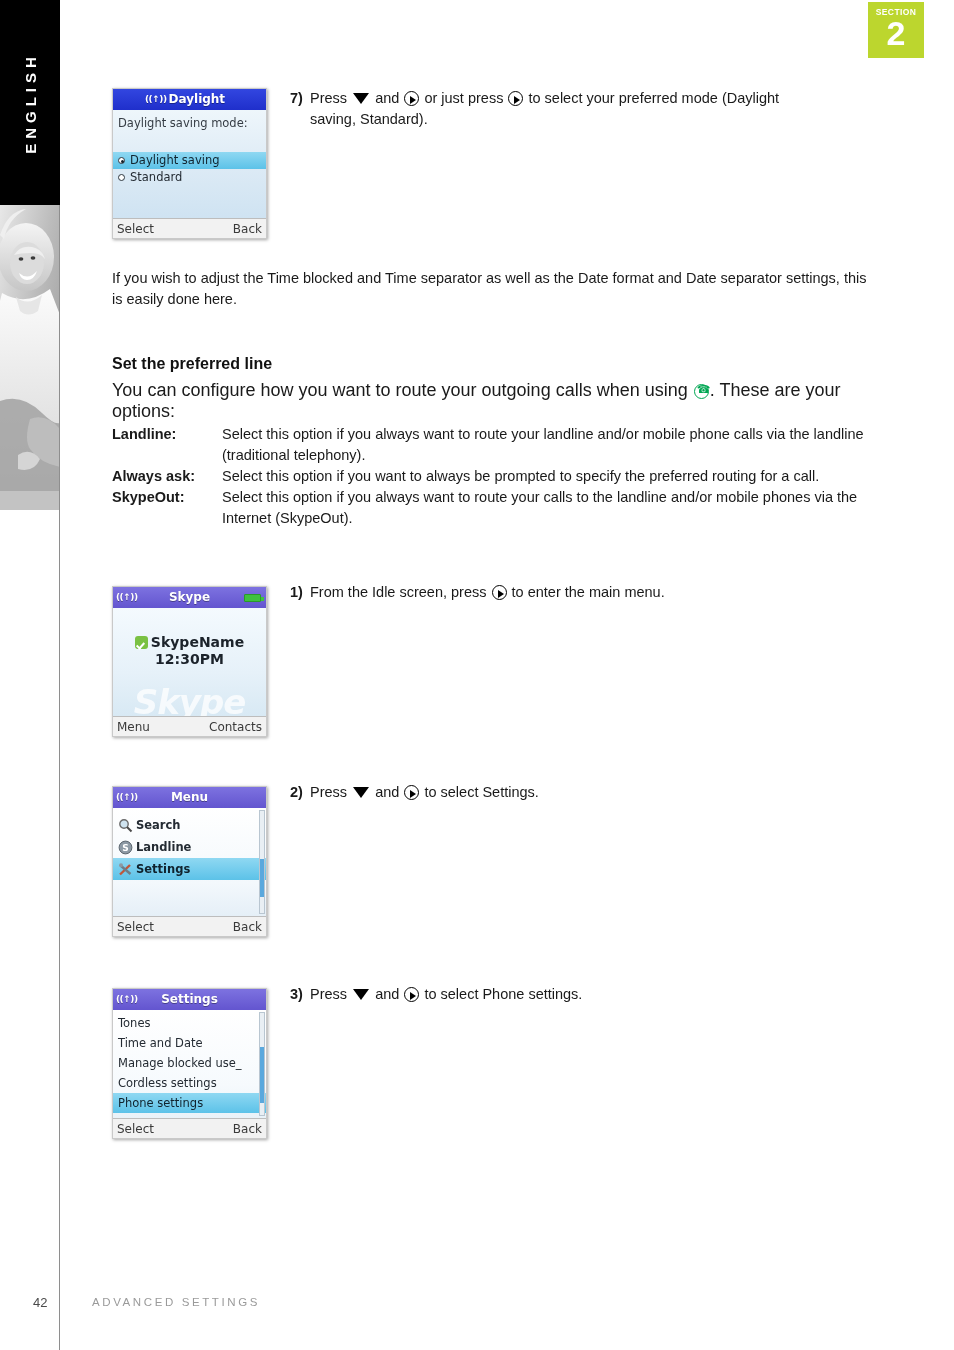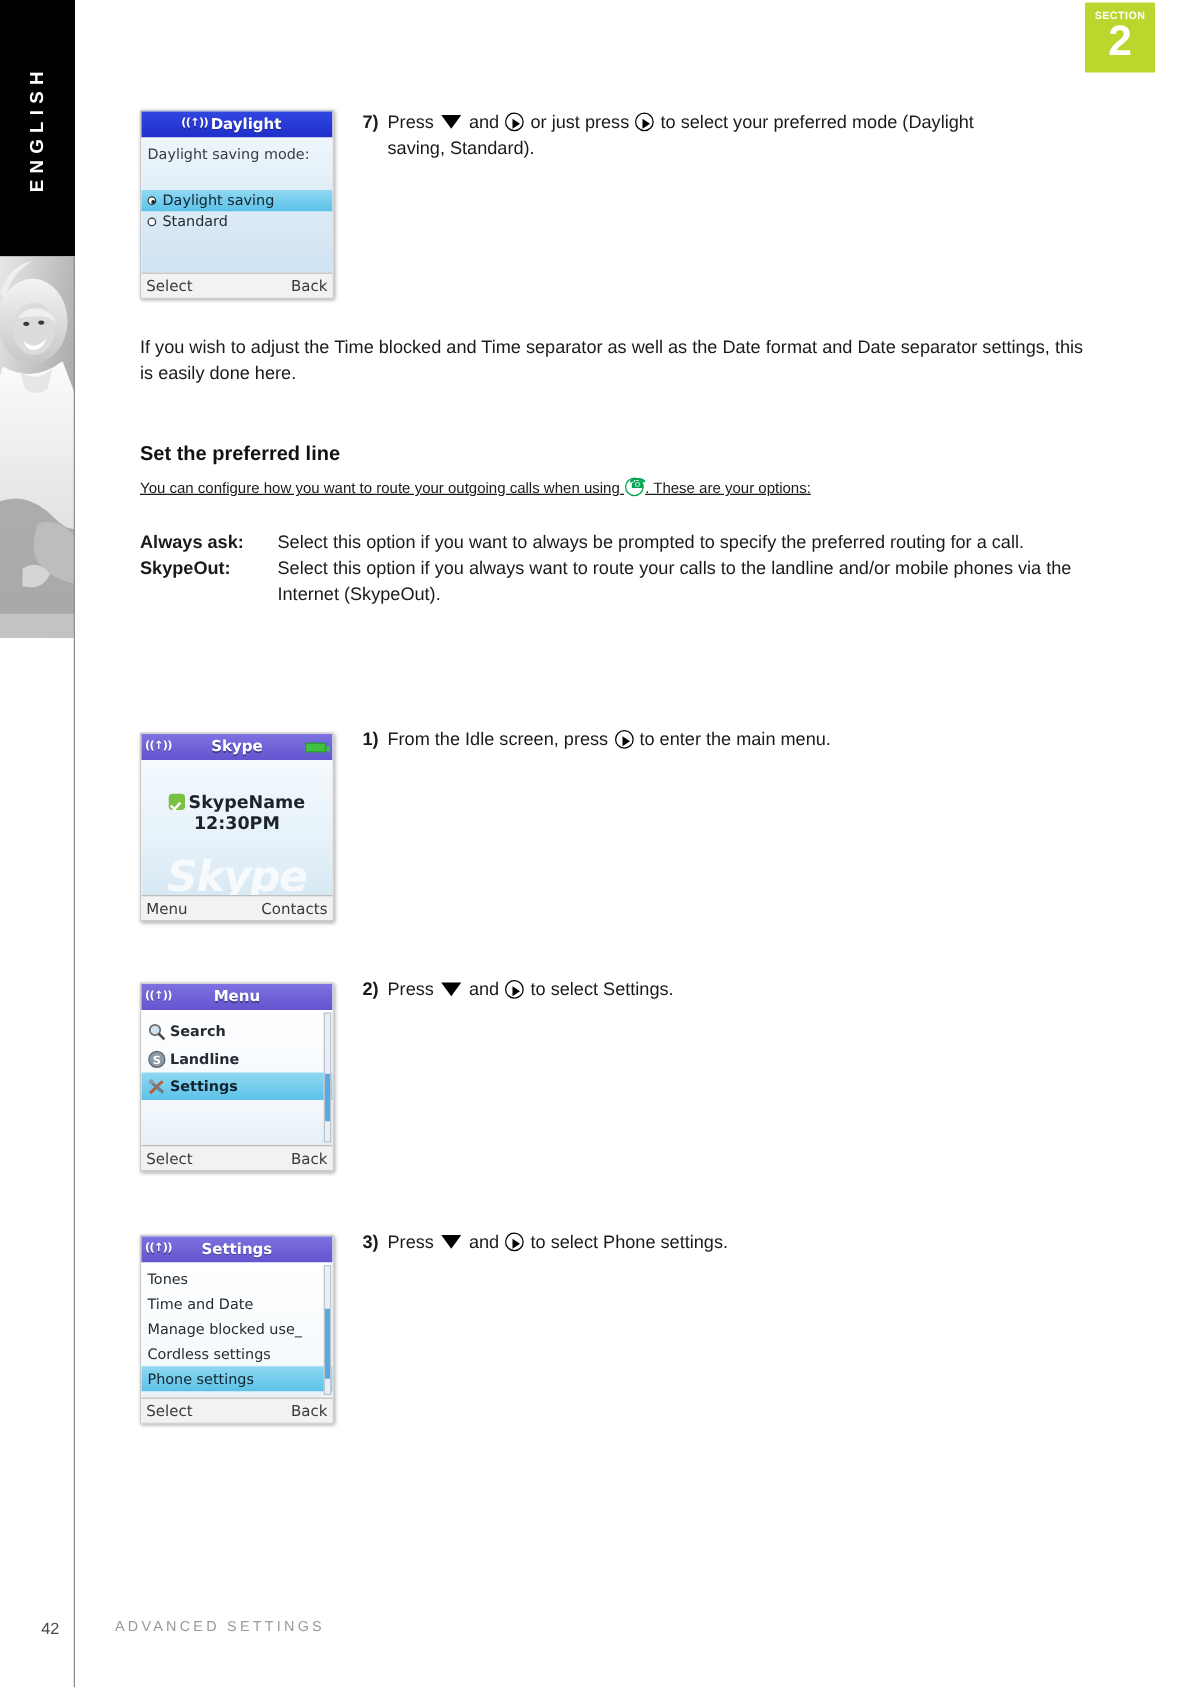--- a/index.html
+++ b/index.html
@@ -275,23 +275,22 @@
   #section-heading {
     position: absolute;
     font-size: 16px;
     font-weight: bold;
     color: #111111;
     left: 0; top: 355px;
   }
   #intro-line {
     position: absolute;
     left: 0; top: 380px;
-    font-size: 12px;
+    font-size: 18px;
     line-height: 21px;
-    text-decoration: underline;
   }
 
   
   #options-list { position: absolute; left: 0; top: 424px; width: 760px; }
   .opt-row { display: flex; font-size: 14.5px; line-height: 21px; }
   .opt-term { width: 110px; font-weight: bold; flex: 0 0 110px; }
   .opt-desc { flex: 1 1 auto; }
 
   
   .ico-down {
@@ -443,20 +442,24 @@
     <span>settings, this is easily done here.</span>
   </div>
 
   <div id="section-heading">Set the preferred line</div>
   <div id="intro-line">
     <span>You can configure how you want to route your outgoing calls when using</span> <span class="ico-phone-green"></span><span>. These are your options:</span>
   </div>
 
   <div id="options-list">
     <div class="opt-row">
+      <div class="opt-term">Landline:</div>
+      <div class="opt-desc">Select this option if you always want to route your landline and/or mobile phone calls via the landline (traditional telephony).</div>
+    </div>
+    <div class="opt-row">
       <div class="opt-term">Always ask:</div>
       <div class="opt-desc">Select this option if you want to always be prompted to specify the preferred routing for a call.</div>
     </div>
     <div class="opt-row">
       <div class="opt-term">SkypeOut:</div>
       <div class="opt-desc">Select this option if you always want to route your calls to the landline and/or mobile phones via the Internet (SkypeOut).</div>
     </div>
   </div>
 
   <div class="phone-shot" style="left:0; top:586px;">

